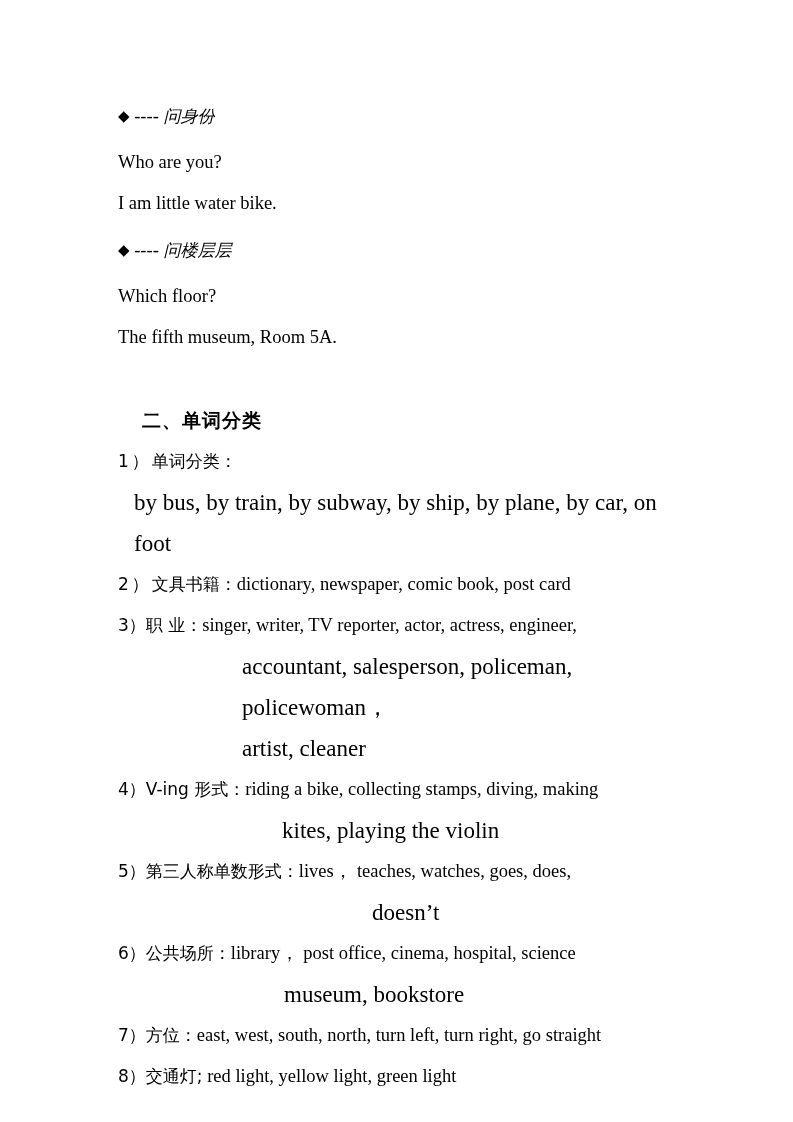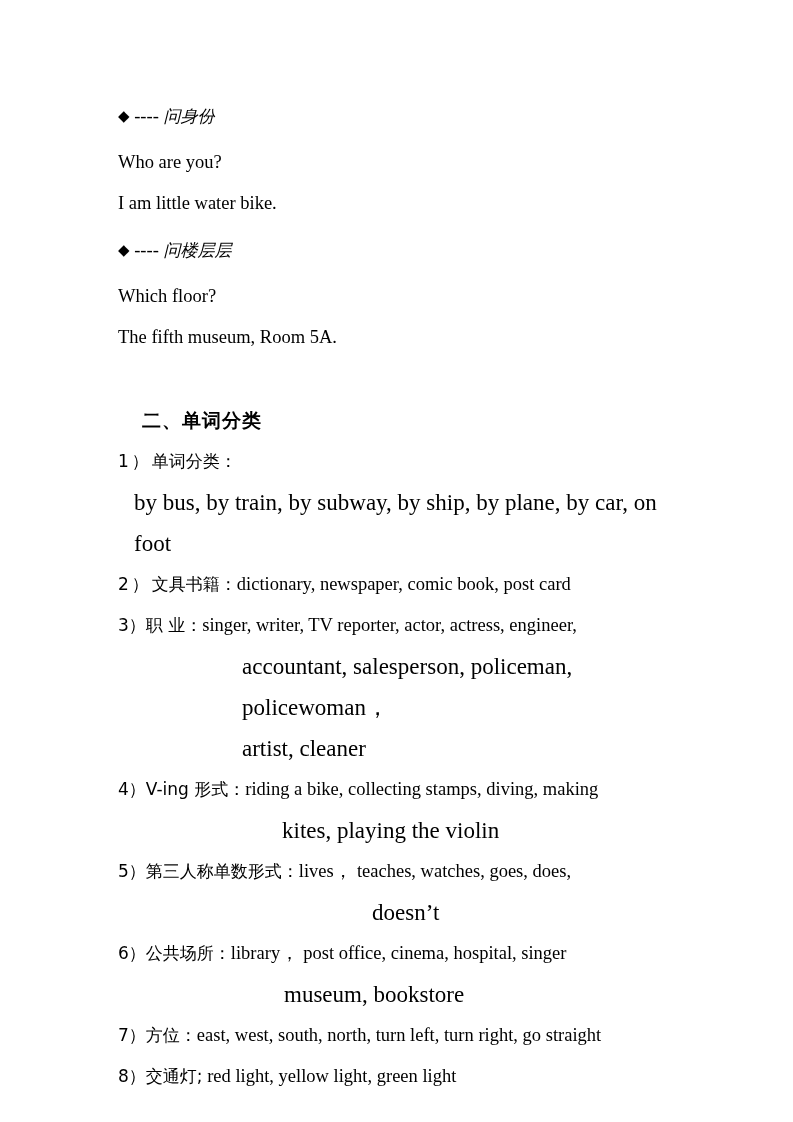--- a/index.html
+++ b/index.html
@@ -114,21 +114,21 @@
     <span class="label">4）</span><span class="label">V-ing 形式：</span><span>riding a bike, collecting stamps, diving, making</span>
   </div>
   <div class="cont indent-2">kites, playing the violin</div>
 
   <div class="item">
     <span class="label">5）</span><span class="label">第三人称单数形式：</span><span>lives， teaches, watches, goes, does,</span>
   </div>
   <div class="cont indent-3">doesn’t</div>
 
   <div class="item">
-    <span class="label">6）</span><span class="label">公共场所：</span><span>library， post office, cinema, hospital, singer</span>
+    <span class="label">6）</span><span class="label">公共场所：</span><span>library， post office, cinema, hospital, science</span>
   </div>
   <div class="cont indent-4">museum, bookstore</div>
 
   <div class="item nowrapline">
     <span class="label">7）</span><span class="label">方位：</span><span>east, west, south, north, turn left, turn right, go straight</span>
   </div>
 
   <div class="item">
     <span class="label">8）</span><span class="label">交通灯;</span> <span>red light, yellow light, green light</span>
   </div>

